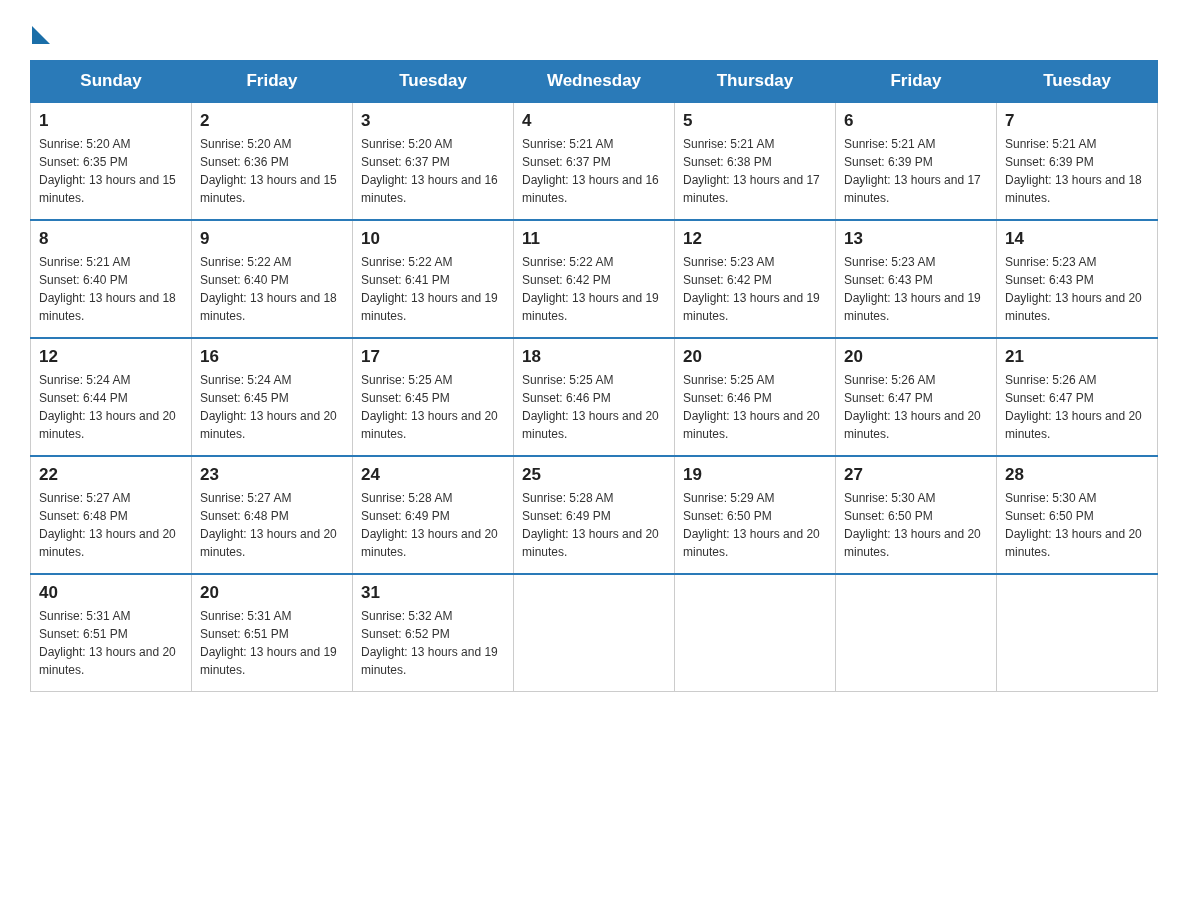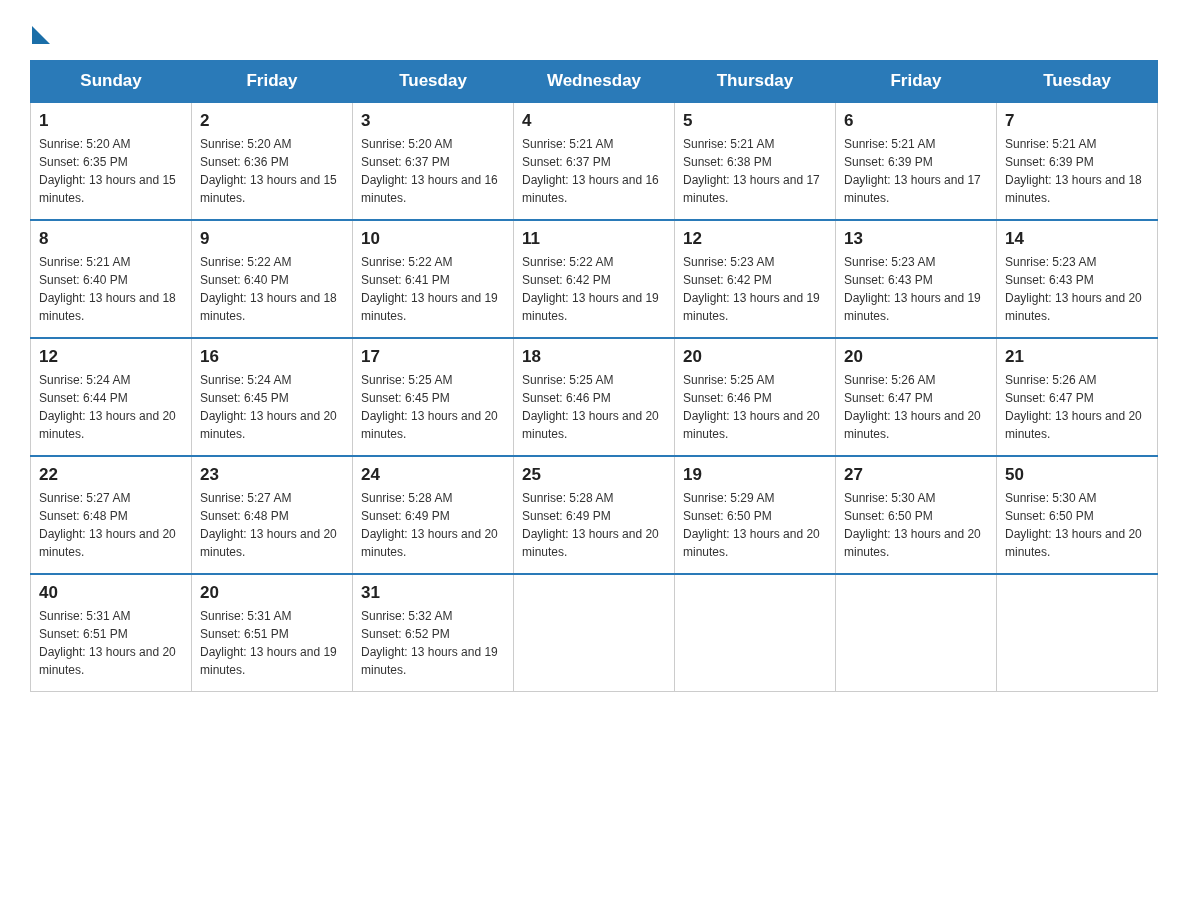--- a/index.html
+++ b/index.html
@@ -243,21 +243,21 @@
         </td>
         <td>
           <span class="day-number">19</span>
 <div class="day-info">Sunrise: 5:29 AM<br>Sunset: 6:50 PM<br>Daylight: 13 hours and 20 minutes.</div>
         </td>
         <td>
           <span class="day-number">27</span>
 <div class="day-info">Sunrise: 5:30 AM<br>Sunset: 6:50 PM<br>Daylight: 13 hours and 20 minutes.</div>
         </td>
         <td>
-          <span class="day-number">50</span>
+          <span class="day-number">28</span>
 <div class="day-info">Sunrise: 5:30 AM<br>Sunset: 6:50 PM<br>Daylight: 13 hours and 20 minutes.</div>
         </td>
       </tr>
       <tr>
         <td>
           <span class="day-number">40</span>
 <div class="day-info">Sunrise: 5:31 AM<br>Sunset: 6:51 PM<br>Daylight: 13 hours and 20 minutes.</div>
         </td>
         <td>
           <span class="day-number">20</span>

